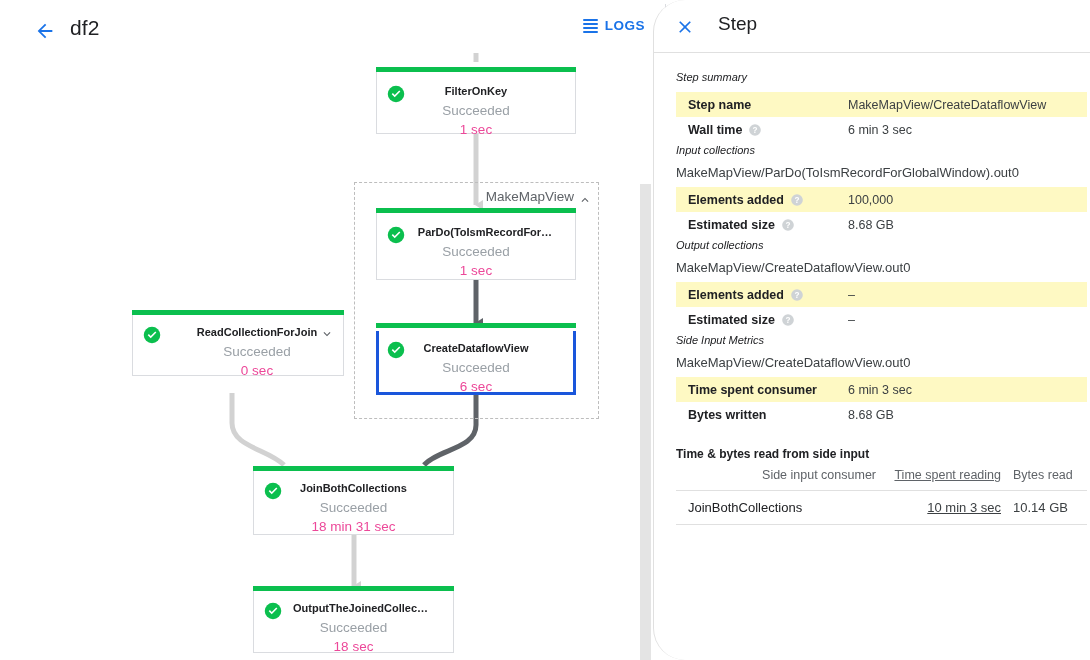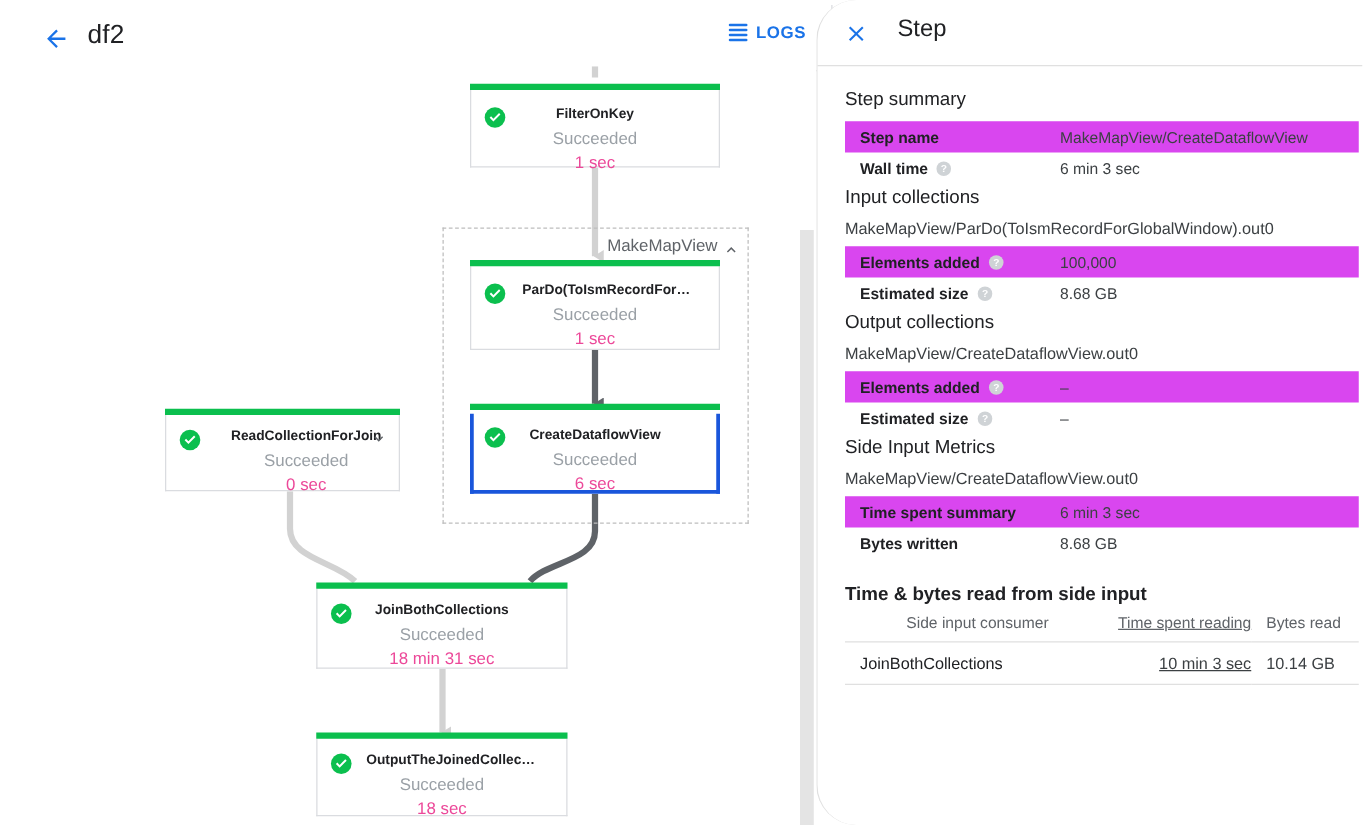--- a/index.html
+++ b/index.html
@@ -117,48 +117,49 @@
     display: flex; align-items: center; justify-content: center; cursor: pointer;
   }
   #panel-title {
     position: absolute; left: 64px; top: 13px;
     font-size: 19px; color: #202124; font-weight: 400;
   }
   #panel-body {
     padding: 18px 8px 0 22px; height: 607px; overflow: hidden;
   }
   .section-title {
-    font-size: 15px; color: #202124; font-weight: 400;
+    font-size: 11px; color: #202124; font-weight: 400;
     margin: 0 0 9px 0;
+    font-style: italic;
   }
   .section-title.spaced { }
   .collection-name {
     font-size: 13px; color: #3c4043; margin: 0 0 7px 0;
   }
   .kv-table { width: 411px; border-collapse: collapse; margin-bottom: 2px; }
   .kv-table tr { height: 25px; }
-  .kv-table tr.alt { background: #d946ef; }
+  .kv-table tr.alt { background: #fef9c3; }
   .kv-table td.k {
     font-size: 12.5px; font-weight: bold; color: #202124;
     padding-left: 12px; width: 168px; white-space: nowrap;
   }
   .kv-table td.v {
     font-size: 12.5px; color: #3c4043; padding-left: 4px;
   }
   .help-icon {
     display: inline-block; vertical-align: -3px; margin-left: 6px;
     width: 14px; height: 14px; cursor: pointer;
   }
   .sub-head {
-    font-size: 15px; font-weight: bold; color: #202124; margin: 20px 0 0 0;
+    font-size: 12px; font-weight: bold; color: #202124; margin: 20px 0 0 0;
   }
   .si-table { width: 411px; border-collapse: collapse; margin-top: 4px; }
   .si-table th {
     font-size: 12.5px; font-weight: 400; color: #5f6368;
-    text-align: center; padding: 3px 0 8px 12px;
+    text-align: right; padding: 3px 0 8px 12px;
     border-bottom: 1px solid #e0e0e0;
   }
   .si-table th.c2 { padding-left: 0; }
   .si-table td {
     font-size: 13px; color: #3c4043; padding: 9px 0 9px 12px;
     border-bottom: 1px solid #e0e0e0;
   }
   .si-table td.c1 { color: #202124; }
   .si-table td.c2, .si-table th.c2 { text-align: right; text-decoration: underline; }
   .si-table td.c3, .si-table th.c3 { text-align: left; }
@@ -253,21 +254,21 @@
         <svg width="18" height="18" viewBox="0 0 24 24">
             <circle cx="12" cy="12" r="11" fill="#0bbf4e"></circle>
             <path d="M10.3 16.2l-4-4 1.5-1.5 2.5 2.5 6-6 1.5 1.5z" fill="#fff"></path>
           </svg>
       </span>
       <div class="nname" style="margin-top:9px;">CreateDataflowView</div>
       <div class="nstatus">Succeeded</div>
       <div class="ntime">6 sec</div>
     </div>
 
-    <div class="node" style="left:132px; top:279px; width:188px; height:61px;padding-left:38px;">
+    <div class="node" style="left:132px; top:262px; width:212px; height:61px;padding-left:38px;">
       <div class="topbar"></div>
       <span class="check" style="top:11px;">
         <svg width="18" height="18" viewBox="0 0 24 24">
             <circle cx="12" cy="12" r="11" fill="#0bbf4e"></circle>
             <path d="M10.3 16.2l-4-4 1.5-1.5 2.5 2.5 6-6 1.5 1.5z" fill="#fff"></path>
           </svg>
       </span>
       <span class="chevron">
         <svg width="14" height="14" viewBox="0 0 24 24">
             <path d="M12 16l-6-6 1.4-1.4L12 13.2l4.6-4.6L18 10z" fill="#5f6368"></path>
@@ -378,21 +379,21 @@
           <td class="v">–</td>
         </tr>
       </tbody>
         </table>
 
       <h3 class="section-title spaced">Side Input Metrics</h3>
       <div class="collection-name">MakeMapView/CreateDataflowView.out0</div>
       <table class="kv-table">
         <tbody>
             <tr class="alt">
-          <td class="k">Time spent summary</td>
+          <td class="k">Time spent consumer</td>
           <td class="v">6 min 3 sec</td>
         </tr>
         <tr>
           <td class="k">Bytes written</td>
           <td class="v">8.68 GB</td>
         </tr>
       </tbody>
         </table>
 
       <div class="sub-head">Time &amp; bytes read from side input</div>

